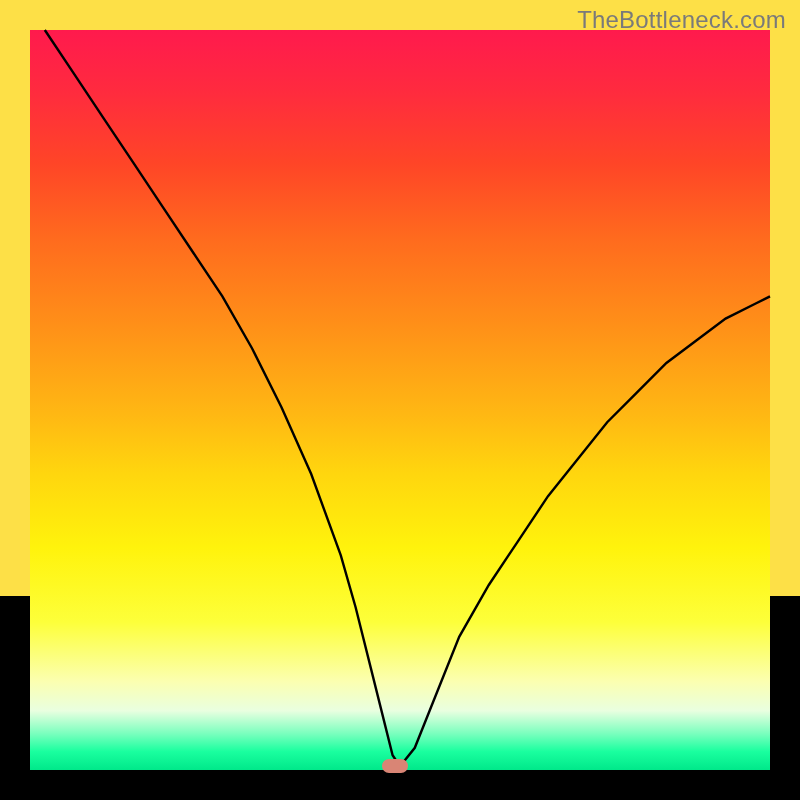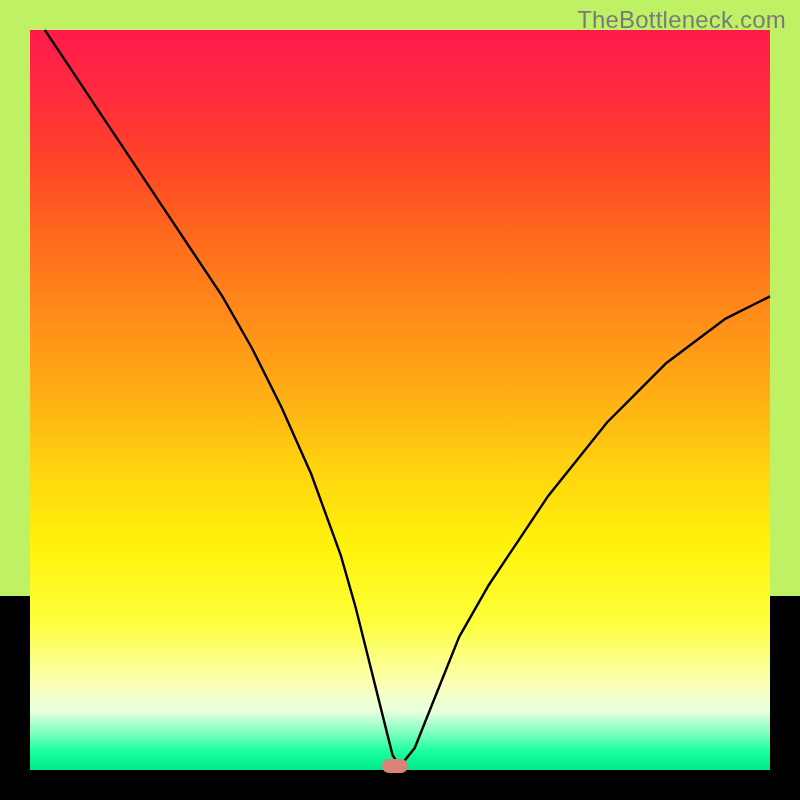--- a/index.html
+++ b/index.html
@@ -8,21 +8,21 @@
     width: 800px;
     height: 800px;
     background: #000;
     font-family: Arial, Helvetica, sans-serif;
     overflow: hidden;
   }
   .frame {
     position: relative;
     width: 800px;
     height: 596px;
-    background: #bef264;
+    background: #fde047;
   }
   .plot-area {
     position: absolute;
     left: 30px;
     top: 30px;
     width: 740px;
     height: 740px;
     
     background: linear-gradient(
       to bottom,

